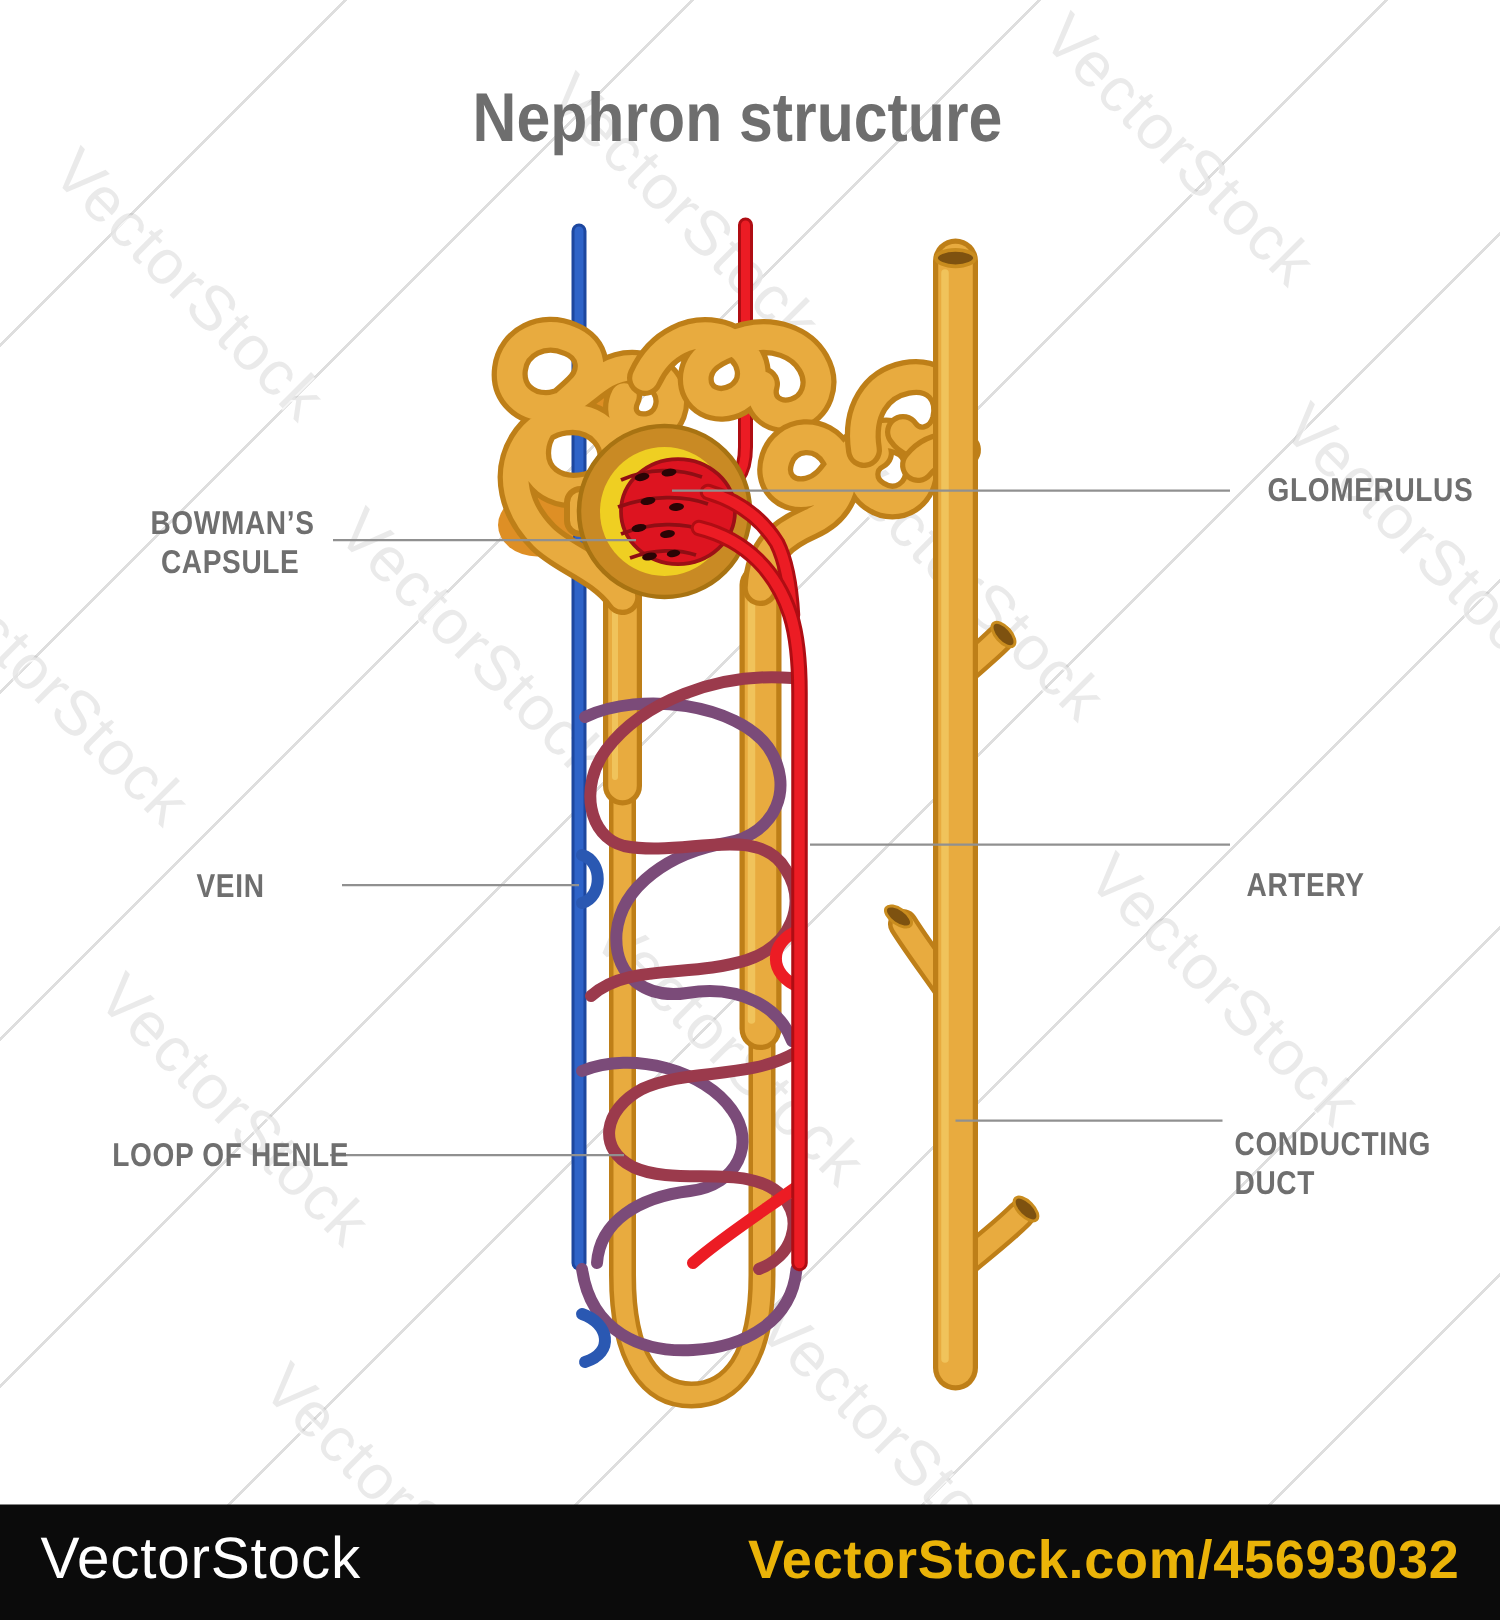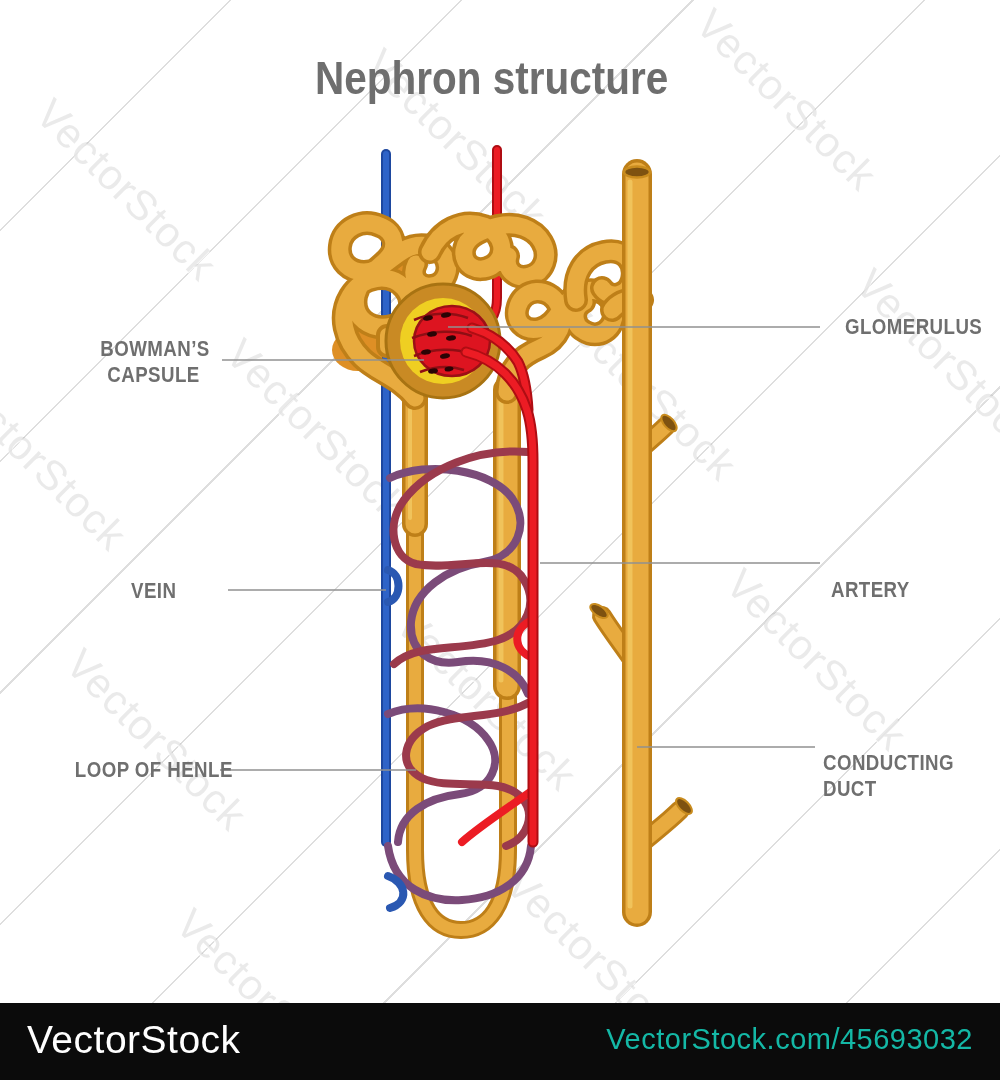--- a/index.html
+++ b/index.html
@@ -51,21 +51,21 @@
   .lbl .cond{display:inline-block;transform:scaleX(0.85);}
   .lbl.right .cond{transform-origin:right center;}
   .lbl.left .cond{transform-origin:left center;}
   
   .footer{
     position:absolute;left:0;bottom:0;width:1000px;height:77px;z-index:10;
     background:#0B0B0B;display:flex;align-items:center;justify-content:space-between;
     box-sizing:border-box;padding:0 27px 4px 27px;
   }
   .footer .brand{color:#ffffff;font-size:39px;font-weight:400;letter-spacing:0.5px;}
-  .footer .attribution{color:#14b8a6;font-size:29px;font-weight:400;letter-spacing:0.5px;}
+  .footer .attribution{color:#eab308;font-size:36px;font-weight:700;letter-spacing:0.5px;}
 </style>
 </head>
 <body>
 
 <div class="wm-lines"></div>
 
 <div class="wm-text-layer">
   <span class="wm" style="left:60px;top:90px">VectorStock</span>
   <span class="wm" style="left:390px;top:40px">VectorStock</span>
   <span class="wm" style="left:720px;top:0px">VectorStock</span>

